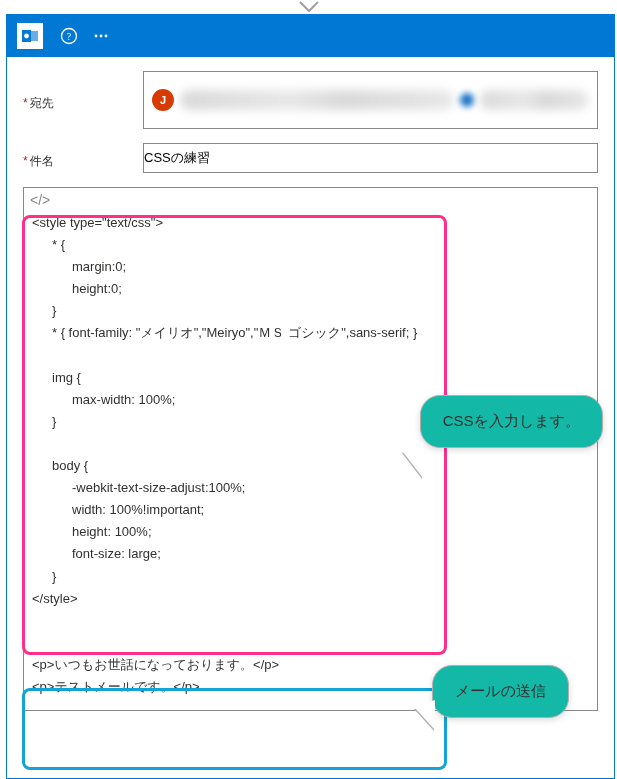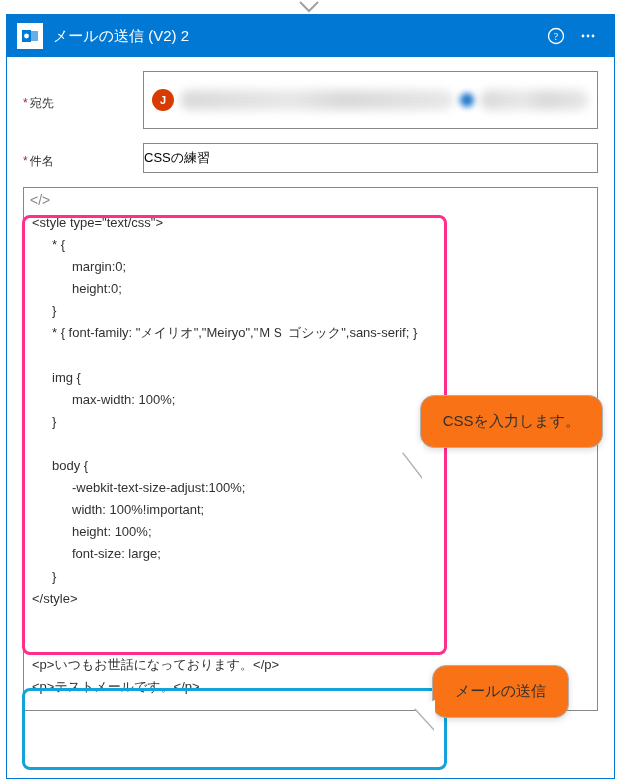--- a/index.html
+++ b/index.html
@@ -167,23 +167,23 @@
   }
   .hl-blue {
     border-color: #13a3d9;
     left: 22px;
     right: 170px;
     top: 688px;
     height: 82px;
   }
   .callout {
     position: absolute;
-    background: #f97316;
+    background: #14b8a6;
     border: 1px solid #b0b0b0;
-    border-radius: 14px;
+    border-radius: 20px;
     box-shadow: 0 2px 6px rgba(0,0,0,0.15);
     padding: 16px 22px;
     font-size: 15px;
     color: #323130;
     white-space: nowrap;
   }
   .callout-tail {
     position: absolute;
     left: -18px;
     width: 0; height: 0;
@@ -219,21 +219,20 @@
   <div class="card">
 
     <div class="card-header">
       <span class="icon-box">
         <svg width="18" height="18" viewBox="0 0 18 18">
           <rect x="1" y="3" width="9" height="12" fill="#0078d4"></rect>
           <rect x="10" y="4" width="7" height="10" fill="#0078d4" opacity="0.6"></rect>
           <circle cx="5.5" cy="9" r="2.4" fill="#ffffff"></circle>
         </svg>
       </span>
-      <span class="card-title">メールの送信 (V2) 2</span>
       <span class="hdr-btn">
         <svg width="18" height="18" viewBox="0 0 18 18">
             <circle cx="9" cy="9" r="7.5" fill="none" stroke="#fff" stroke-width="1.3"></circle>
             <text x="9" y="12.5" text-anchor="middle" font-size="10" fill="#fff" font-family="Segoe UI">?</text>
           </svg>
       </span>
       <span class="hdr-btn">
         <svg width="18" height="18" viewBox="0 0 18 18">
             <circle cx="4" cy="9" r="1.4" fill="#fff"></circle>
             <circle cx="9" cy="9" r="1.4" fill="#fff"></circle>

